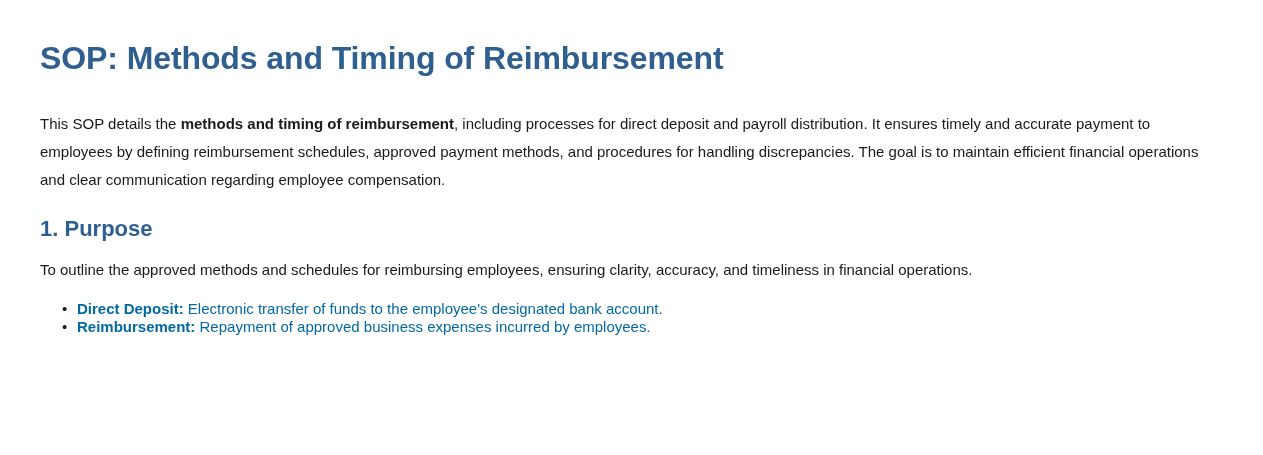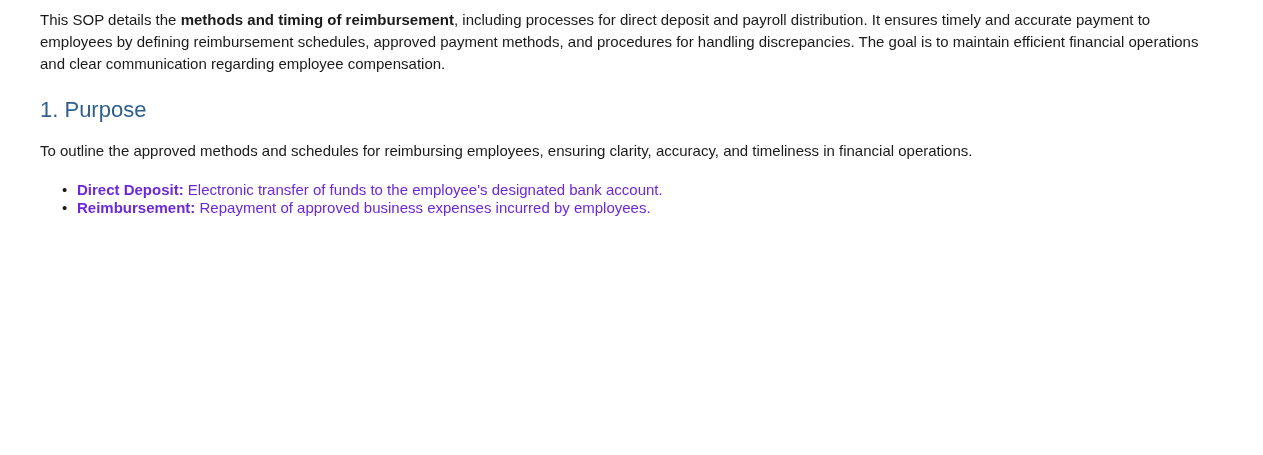--- a/index.html
+++ b/index.html
@@ -25,31 +25,31 @@
     font-size: 32px;
     font-weight: bold;
     color: #2e5f8f;
     margin: 0;
     padding-top: 40px;
     line-height: 1.18;
     letter-spacing: -0.1px;
   }
   .intro {
     font-size: 15px;
-    line-height: 22px;
-    margin: 9px 0 0 0;
+    line-height: 28px;
+    margin: 32px 0 0 0;
     max-width: 1180px;
     color: #1a1a1a;
   }
   .intro b {
     font-weight: bold;
   }
   h2.section-heading {
     font-size: 22px;
-    font-weight: normal;
+    font-weight: bold;
     color: #2e5f8f;
     margin: 22px 0 0 0;
     line-height: 1.2;
   }
   p.section-body {
     font-size: 15px;
     line-height: 19.5px;
     margin: 18px 0 0 0;
     color: #1a1a1a;
   }
@@ -57,40 +57,41 @@
     margin: 20px 0 0 0;
     padding-left: 37px;
     list-style: none;
   }
   ul.definition-list li {
     font-size: 15px;
     line-height: 18.5px;
     margin: 0;
     padding: 0;
     position: relative;
-    color: #6d28d9;
+    color: #0369a1;
   }
   ul.definition-list li::before {
     content: "\2022";
     position: absolute;
     left: -15px;
     top: 0;
     font-size: 15px;
     line-height: 18.5px;
     color: #1a1a1a;
   }
   ul.definition-list li .term {
     font-weight: bold;
   }
 </style>
 </head>
 <body>
 
 <div class="page">
 
+  <h1 class="doc-title">SOP: Methods and Timing of Reimbursement</h1>
 
   <p class="intro">
     <span>This SOP details the </span><b>methods and timing of reimbursement</b><span>, including processes for direct deposit and payroll distribution. It ensures timely and accurate payment to employees by defining reimbursement schedules, approved payment methods, and procedures for handling discrepancies. The goal is to maintain efficient financial operations and clear communication regarding employee compensation.</span>
   </p>
 
   <h2 class="section-heading">1. Purpose</h2>
   <p class="section-body">To outline the approved methods and schedules for reimbursing employees, ensuring clarity, accuracy, and timeliness in financial operations.</p>
 
 
 

